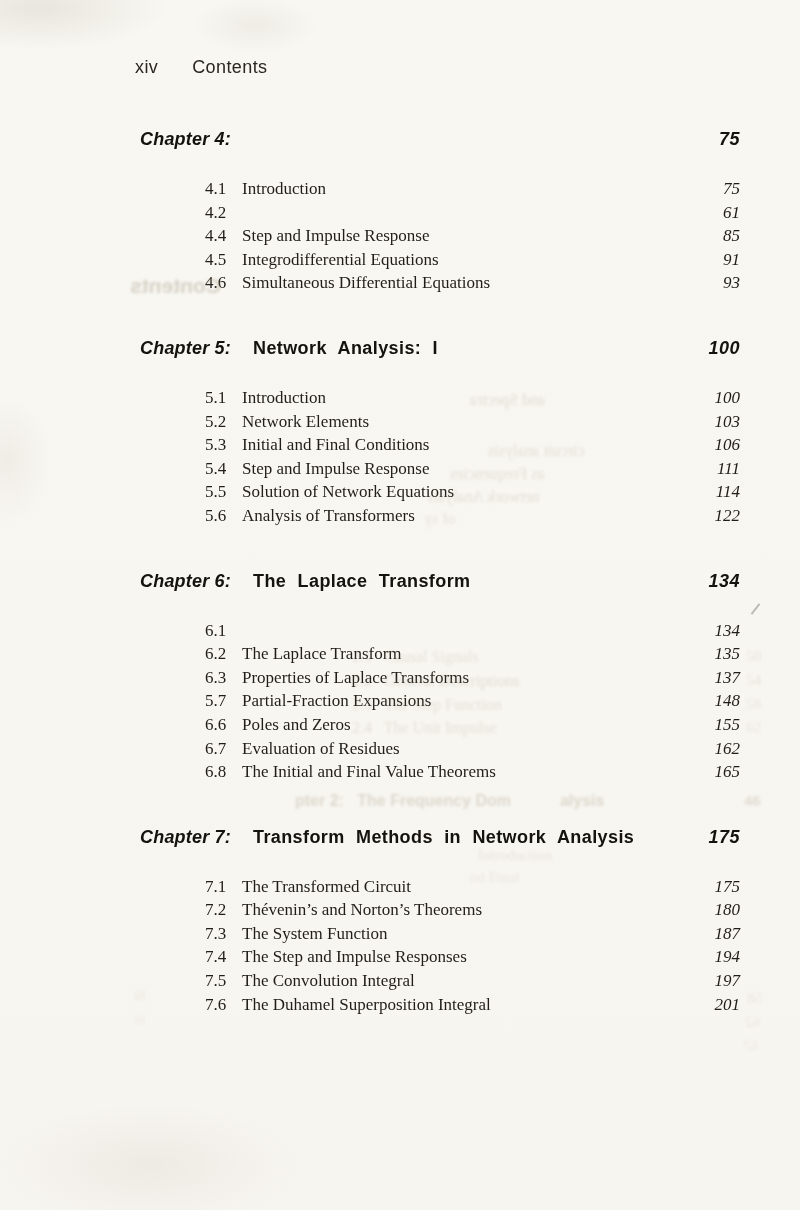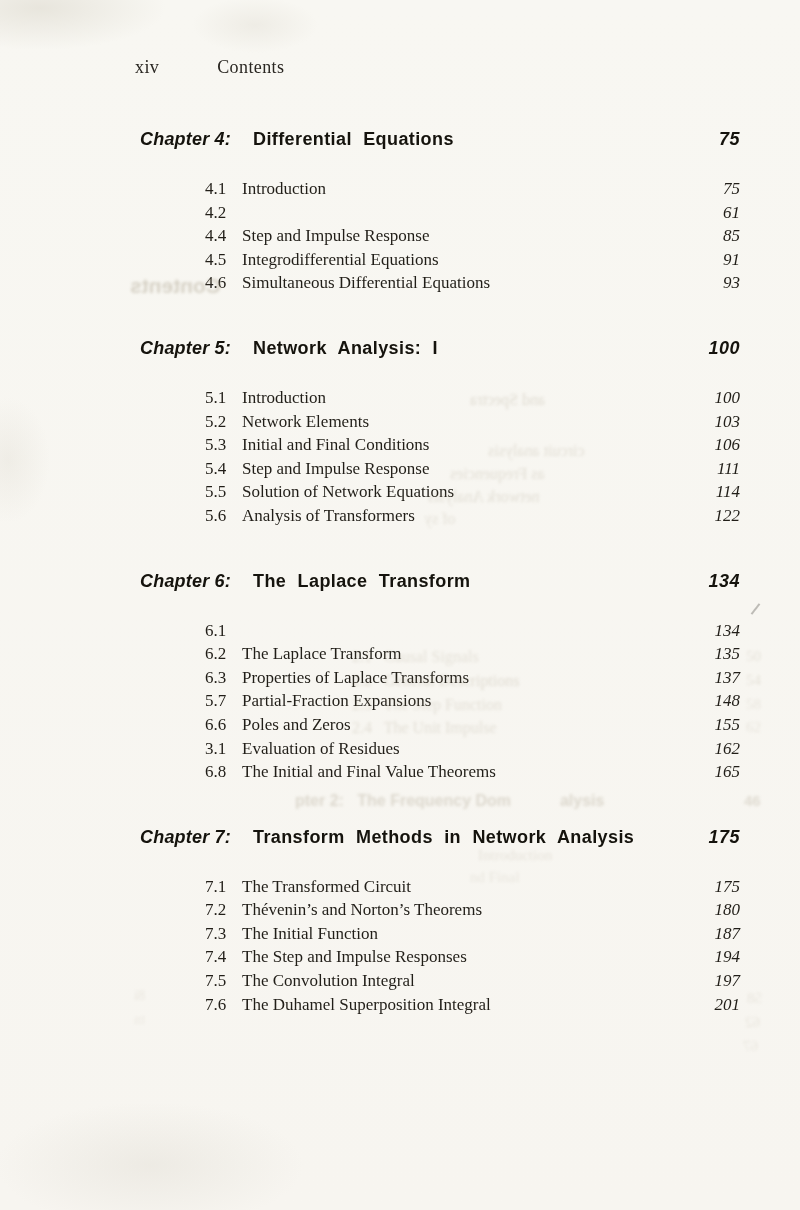--- a/index.html
+++ b/index.html
@@ -17,22 +17,22 @@
       radial-gradient(ellipse 90px 40px at 255px 25px, rgba(204,198,184,0.22), rgba(204,198,184,0) 70%),
       radial-gradient(ellipse 60px 90px at 8px 460px,  rgba(205,199,186,0.20), rgba(205,199,186,0) 70%),
       radial-gradient(ellipse 220px 90px at 150px 1165px, rgba(206,201,189,0.24), rgba(206,201,189,0) 70%),
       linear-gradient(#f8f7f2, #f7f5f0);
     overflow: hidden;
   }
 
   
   .running-head {
     position: absolute; top: 57px; left: 135px;
-    display: flex; align-items: center; gap: 58px;
-    font-family: Liberation Serif, serif;
+    display: flex; align-items: center; gap: 34px;
+    font-family: Liberation Sans, sans-serif;
     font-size: 18px; color: #2a2722; letter-spacing: 0.4px;
   }
 
   
   .toc { position: absolute; top: 128px; left: 0; right: 0; }
   .chapter { padding: 0 60px 0 140px; margin-top: 42px; }
   .chapter:first-child { margin-top: 0; }
 
   .ch-head {
     display: flex; align-items: center;
@@ -80,21 +80,20 @@
 
   <div class="running-head">
     <span>xiv</span>
     <span>Contents</span>
   </div>
 
   <div class="toc" id="chapters">
   <section class="chapter">
     <div class="ch-head">
       <span class="ch-label">Chapter 4:</span>
-      <span class="ch-title">Differential Equations</span>
       <span class="ch-page">75</span>
     </div>
     <div class="sections">
   <div class="sec-row">
     <span class="sec-num">4.1</span>
     <span class="sec-title">Introduction</span>
     <span class="sec-page">75</span>
   </div>
 
   <div class="sec-row">
@@ -199,21 +198,21 @@
     <span class="sec-page">148</span>
   </div>
 
   <div class="sec-row">
     <span class="sec-num">6.6</span>
     <span class="sec-title">Poles and Zeros</span>
     <span class="sec-page">155</span>
   </div>
 
   <div class="sec-row">
-    <span class="sec-num">3.1</span>
+    <span class="sec-num">6.7</span>
     <span class="sec-title">Evaluation of Residues</span>
     <span class="sec-page">162</span>
   </div>
 
   <div class="sec-row">
     <span class="sec-num">6.8</span>
     <span class="sec-title">The Initial and Final Value Theorems</span>
     <span class="sec-page">165</span>
   </div>
 </div>
@@ -233,21 +232,21 @@
   </div>
 
   <div class="sec-row">
     <span class="sec-num">7.2</span>
     <span class="sec-title">Thévenin’s and Norton’s Theorems</span>
     <span class="sec-page">180</span>
   </div>
 
   <div class="sec-row">
     <span class="sec-num">7.3</span>
-    <span class="sec-title">The Initial Function</span>
+    <span class="sec-title">The System Function</span>
     <span class="sec-page">187</span>
   </div>
 
   <div class="sec-row">
     <span class="sec-num">7.4</span>
     <span class="sec-title">The Step and Impulse Responses</span>
     <span class="sec-page">194</span>
   </div>
 
   <div class="sec-row">

